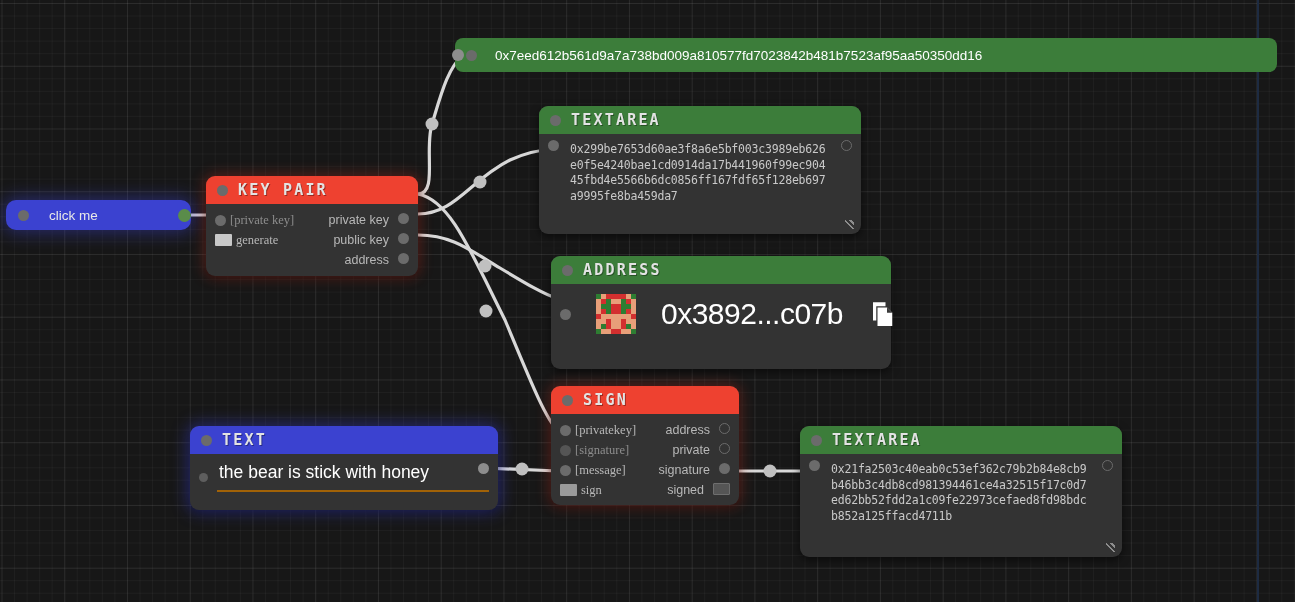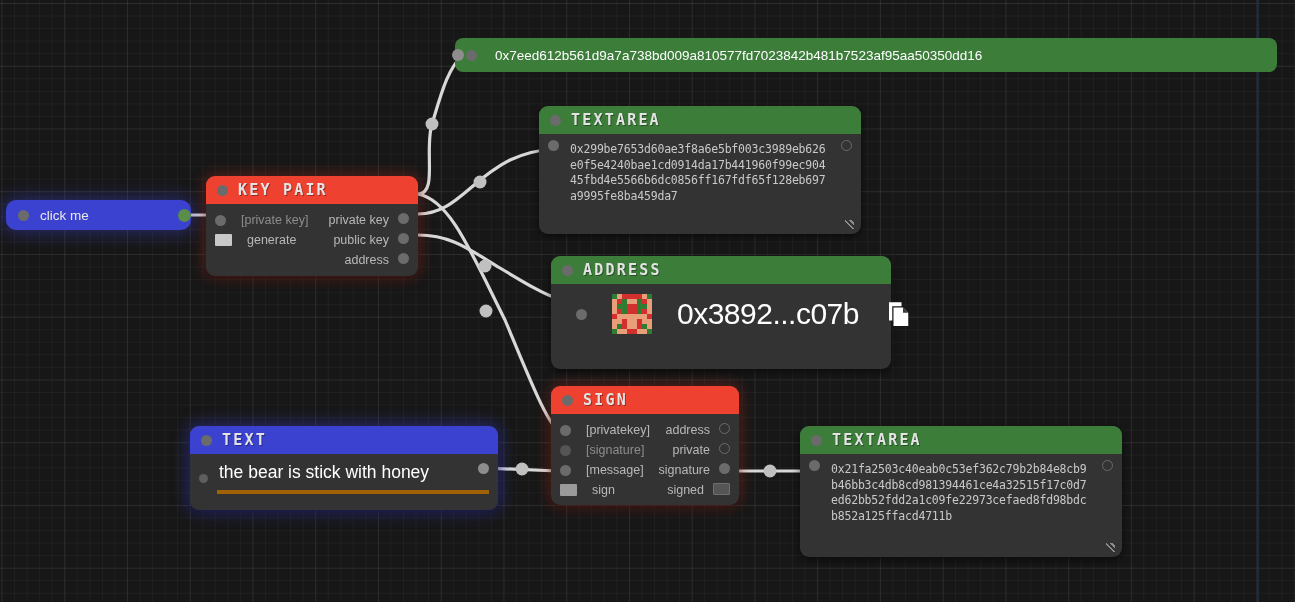--- a/index.html
+++ b/index.html
@@ -48,29 +48,29 @@
 
   .body { padding: 6px 0 8px; }
   .row { height: 20px; display: flex; align-items: center; justify-content: space-between; padding: 0 9px; }
   .lbl { color: #b8b8b8; font-size: 12.5px; }
   .lbl.dim { color: #8d8d8d; }
   .port {
     width: 11px; height: 11px; border-radius: 50%;
     background: #6b6b6b; flex: 0 0 auto;
   }
   .port.hollow { background: transparent; border: 1.5px solid #6b6b6b; }
-  .left-grp  { display: flex; align-items: center; gap: 15px; }
+  .left-grp  { display: flex; align-items: center; gap: 4px; font-family: Liberation Serif, serif; }
   .right-grp { display: flex; align-items: flex-start; gap: 9px; }
   .btn-sq { width: 17px; height: 12px; background: #c8c8c8; border-radius: 1px; }
   .btn-sq.dark { background: #555555; border: 1px solid #6e6e6e; }
 
   
   #n-clickme {
     position: absolute; background: #3b42d0; border-radius: 10px;
-    display: flex; align-items: center; gap: 11px; padding: 0 12px;
+    display: flex; align-items: center; gap: 20px; padding: 0 12px;
     box-shadow: 0 0 18px 3px rgba(59,66,208,0.45);
   }
   #n-clickme .lbl-cm { color: #e8e8e8; font-size: 13.5px; }
 
   
   #n-hash { position: absolute; }
   #n-hash .pill {
     background: #3c7d3a; border-radius: 8px; height: 34px;
     display: flex; align-items: center; gap: 18px; padding: 0 11px;
   }
@@ -87,30 +87,30 @@
   .ta-port-l { position: absolute; left: 9px; top: 6px; }
   .ta-port-r { position: absolute; right: 9px; top: 6px; }
   .resize-grip {
     position: absolute; right: 7px; bottom: 5px; width: 9px; height: 9px;
     background:
       linear-gradient(45deg, transparent 42%, #8d8d8d 42%, #8d8d8d 54%, transparent 54%),
       linear-gradient(45deg, transparent 72%, #8d8d8d 72%, #8d8d8d 84%, transparent 84%);
   }
 
   
-  #n-address .addr-row { display: flex; align-items: center; gap: 25px; padding: 10px 12px 0 25px; }
+  #n-address .addr-row { display: flex; align-items: center; gap: 25px; padding: 10px 12px 0 9px; }
   .blockie { width: 40px; height: 40px; display: block; image-rendering: pixelated; flex: 0 0 auto; }
   .addr-txt { color: #ffffff; font-size: 30px; letter-spacing: -0.5px; }
   .copy-ico { width: 30px; height: 30px; flex: 0 0 auto; }
 
   
   #n-text .txt-row { display: flex; align-items: center; gap: 9px; padding: 8px 9px 0 9px; }
   .txt-input {
     flex: 1; color: #ffffff; font-size: 17.5px;
-    border-bottom: 4px solid #a16207; padding: 0 2px 7px 2px;
+    border-bottom: 2px solid #a16207; padding: 0 2px 7px 2px;
   }
 </style>
 </head>
 <body>
 
 <div id="canvas">
 
   <div class="vguide" style="left:1257px"></div>
 
   <svg id="wires">

